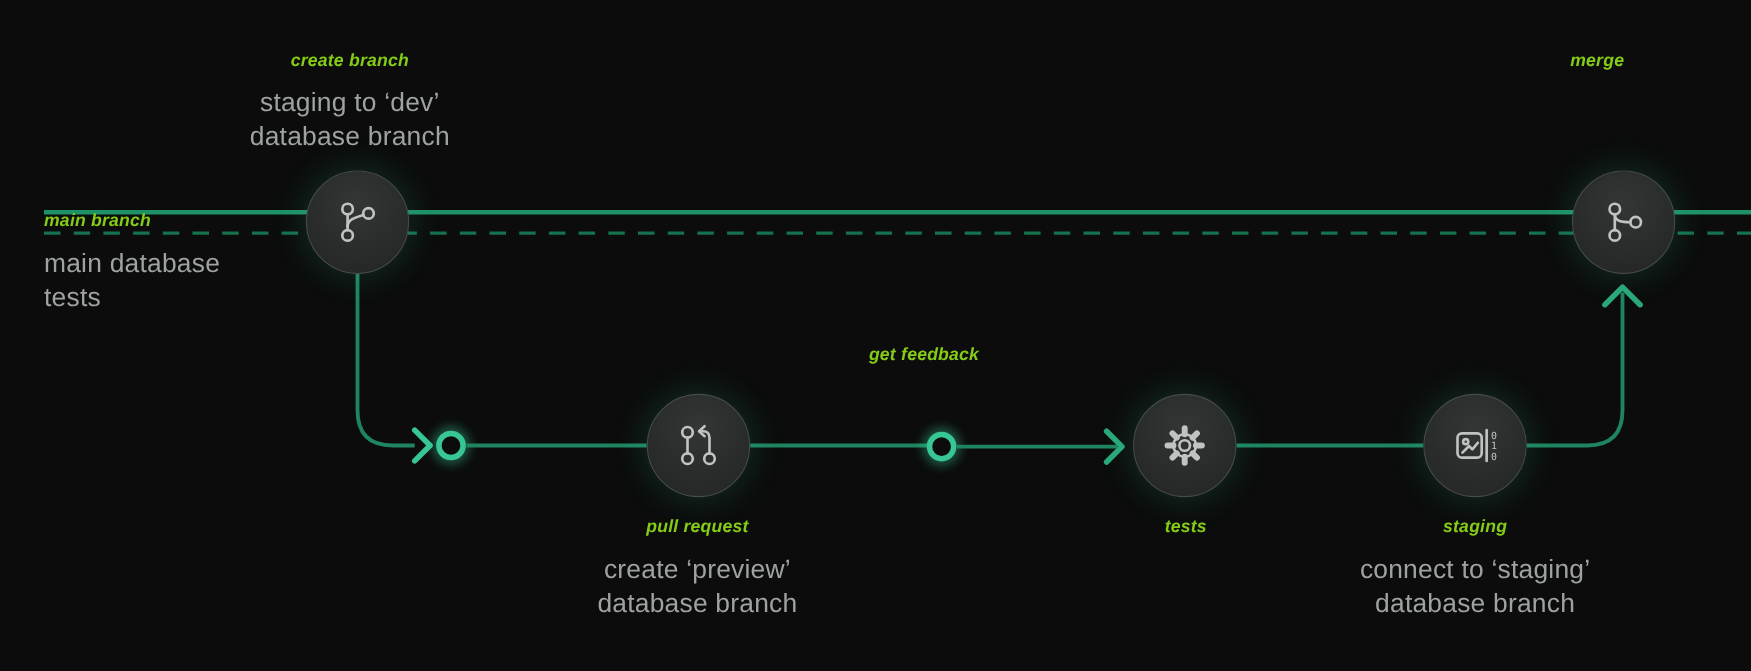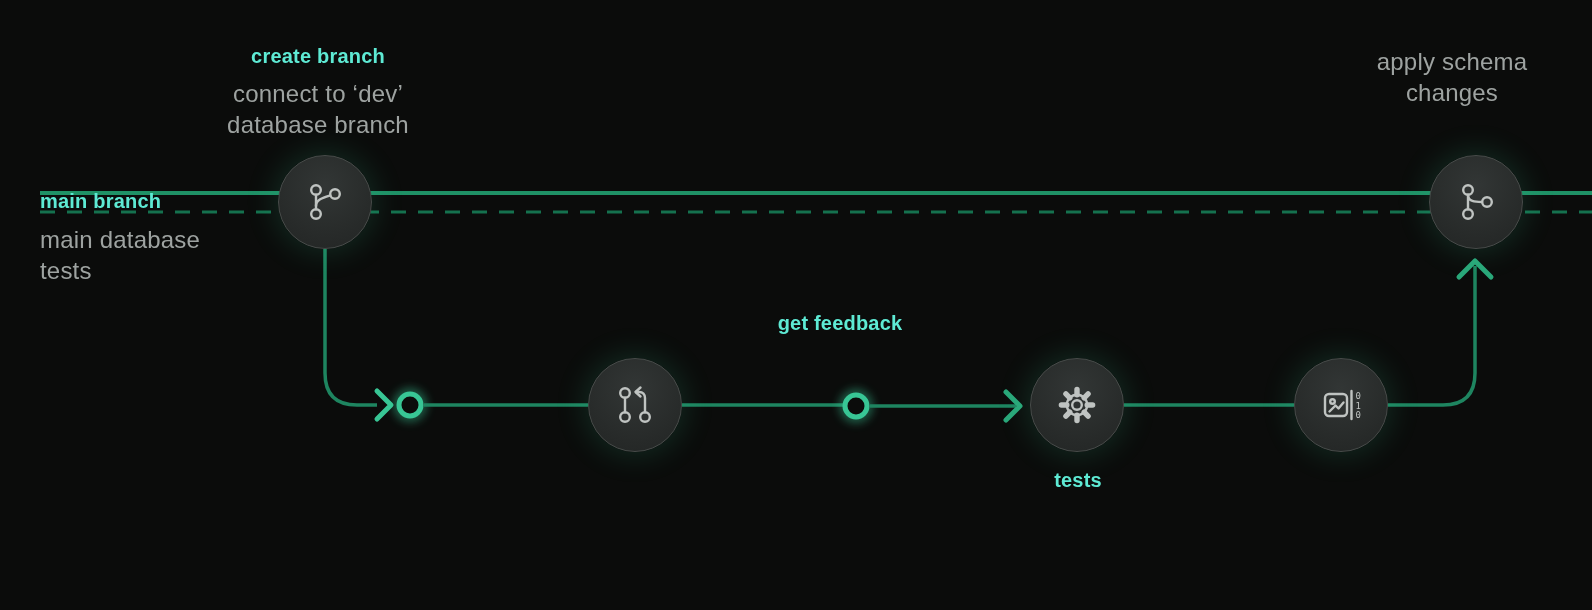--- a/index.html
+++ b/index.html
@@ -28,21 +28,21 @@
     box-shadow:0 0 30px 4px rgba(54,196,147,0.16);
     display:flex;align-items:center;justify-content:center;
     z-index:2;box-sizing:border-box;
   }
   .node svg{stroke:#bfc3c1;fill:none;stroke-width:2.4;stroke-linecap:round;stroke-linejoin:round;}
   .node svg text{stroke:none;fill:#bfc3c1;font-family:"DejaVu Sans Mono",monospace;font-size:9px;}
 
   
   .label{position:absolute;z-index:3;text-align:center;transform:translateX(-50%);}
   .label.left-align{transform:none;text-align:left;}
-  .t{font-size:20px;font-weight:700;color:#5eead4;line-height:32px;letter-spacing:.2px;}
+  .t{font-size:16px;font-weight:700;color:#84cc16;line-height:32px;letter-spacing:.2px;font-style:italic;}
   .s{font-size:24px;font-weight:400;color:#9ea3a1;line-height:31px;margin-top:6px;letter-spacing:.2px;}
 </style>
 </head>
 <body>
 
 <div class="canvas">
 
   <svg class="wires" width="1592" height="610" viewBox="0 0 1592 610">
     <defs>
       <filter id="blur6" x="-60%" y="-60%" width="220%" height="220%">
@@ -128,39 +128,47 @@
       <circle cx="15" cy="11" r="4.8"></circle>
       <circle cx="15" cy="35" r="4.8"></circle>
       <circle cx="34" cy="23" r="4.8"></circle>
       <line x1="15" y1="15.8" x2="15" y2="30.2"></line>
       <path d="M15 16 C15 22.5 22 23 29 23"></path>
     </svg>
   </div>
 
   <div class="label" style="left:318px;top:40px;width:260px;">
     <div class="t">create branch</div>
-    <div class="s" style="width:214px;margin-left:auto;margin-right:auto;">connect to ‘dev’ database branch</div>
+    <div class="s" style="width:214px;margin-left:auto;margin-right:auto;">staging to ‘dev’ database branch</div>
   </div>
 
   <div class="label" style="left:1452px;top:40px;width:220px;">
-    <div class="s" style="width:156px;margin-left:auto;margin-right:auto;">apply schema changes</div>
+    <div class="t">merge</div>
   </div>
 
   <div class="label left-align" style="left:40px;top:149px;margin-top:36px;">
     <div class="t">main branch</div>
   </div>
 
   <div class="label left-align" style="left:40px;top:224px;width:205px;">
     <div class="s" style="margin-top:0;">main database tests</div>
   </div>
 
 
   <div class="label" style="left:840px;top:307px;width:126px;">
     <div class="t">get feedback</div>
   </div>
 
+  <div class="label" style="left:634px;top:464px;width:260px;">
+    <div class="t">pull request</div>
+    <div class="s" style="width:206px;margin-left:auto;margin-right:auto;">create ‘preview’ database branch</div>
+  </div>
 
   <div class="label" style="left:1078px;top:464px;width:240px;">
     <div class="t">tests</div>
   </div>
 
+  <div class="label" style="left:1341px;top:464px;width:260px;">
+    <div class="t">staging</div>
+    <div class="s" style="width:236px;margin-left:auto;margin-right:auto;">connect to ‘staging’ database branch</div>
+  </div>
 
 </div>
 
 </body></html>

